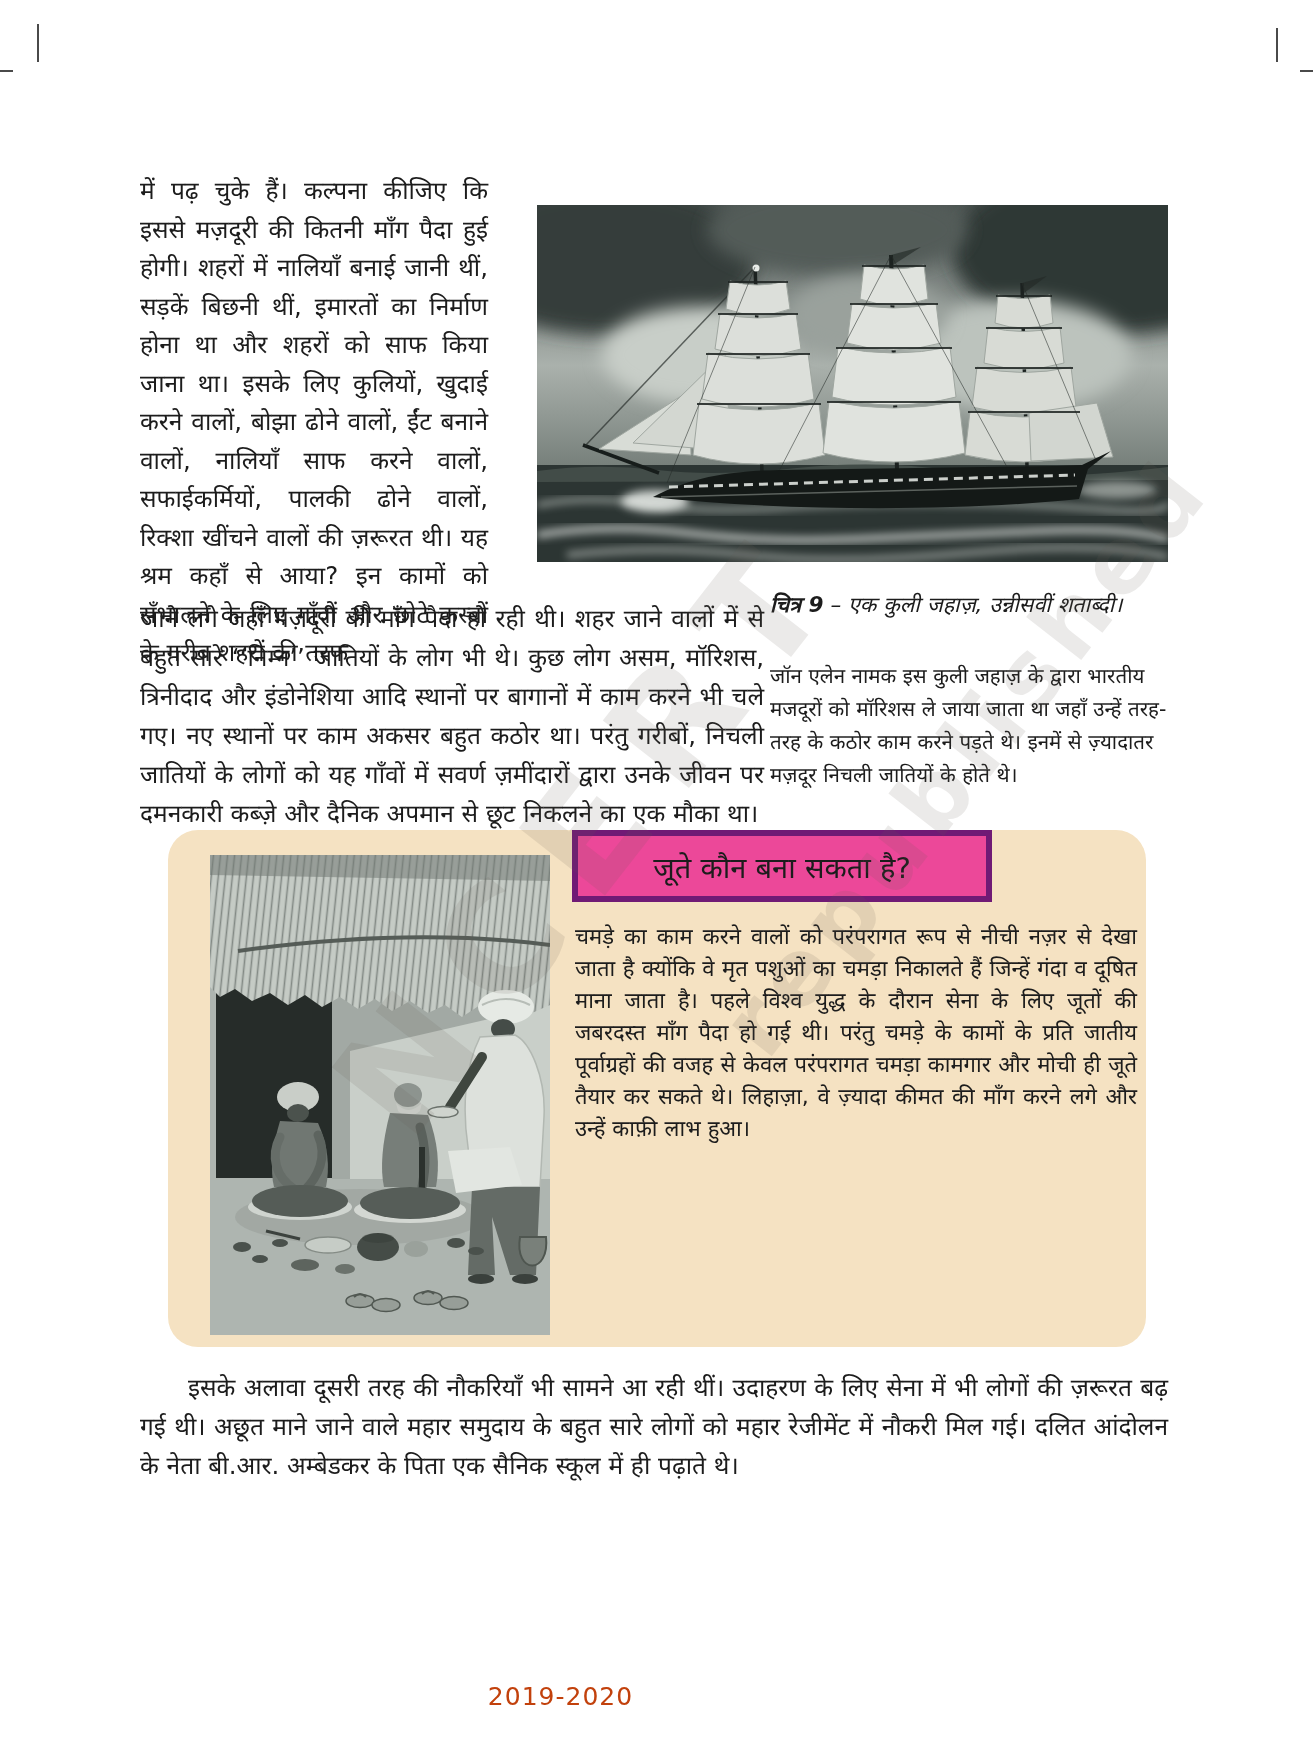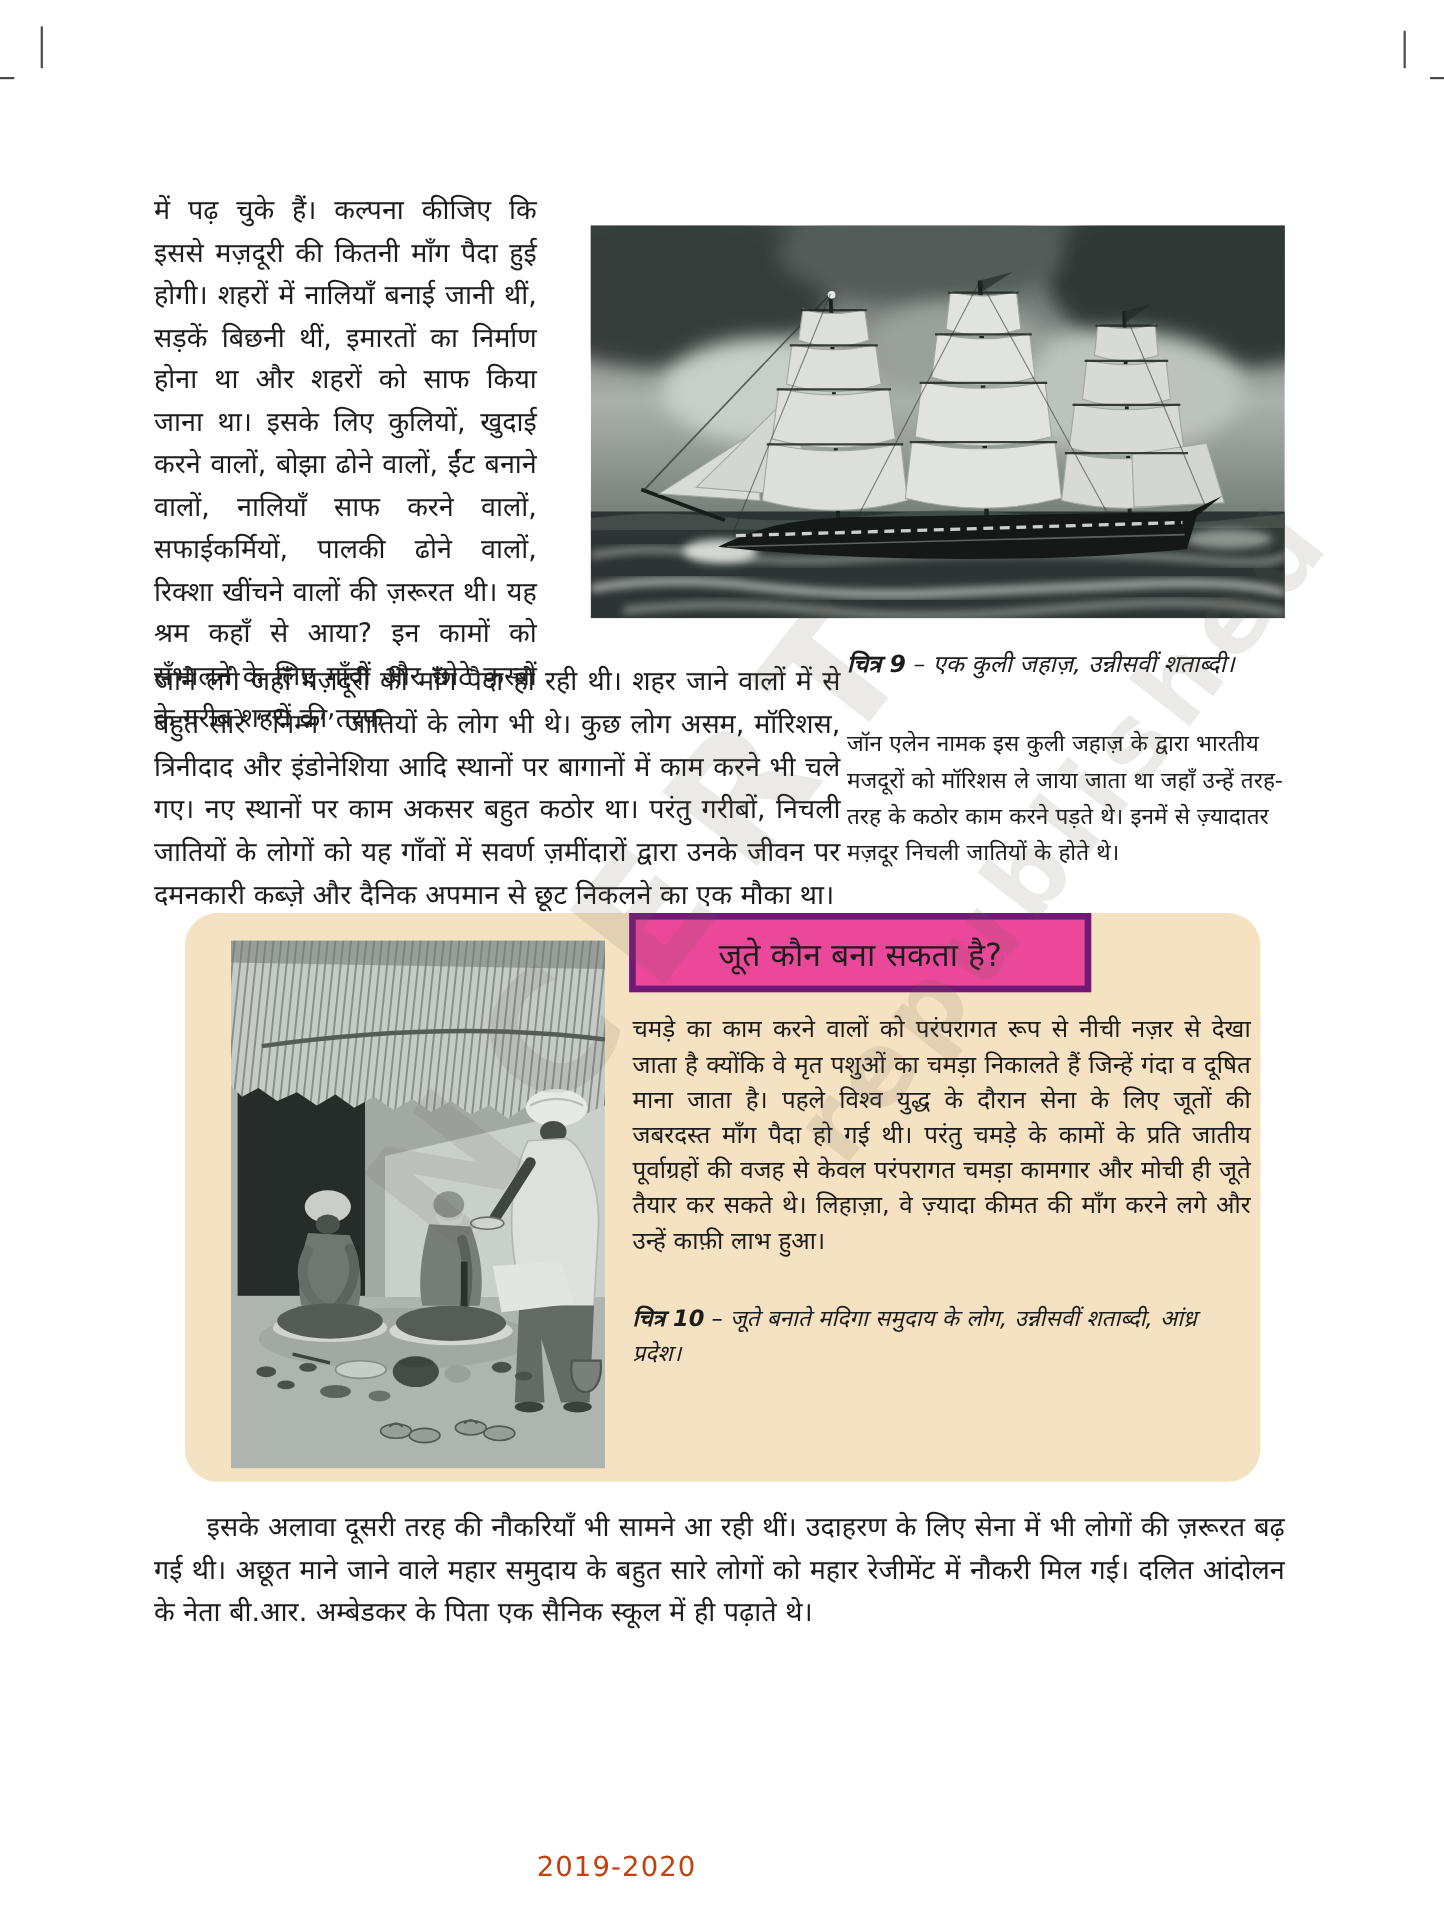--- a/index.html
+++ b/index.html
@@ -270,22 +270,19 @@
         </g>
         <path d="M144,442 Q150,436 156,442 M212,439 Q218,433 224,439" stroke="#515852" stroke-width="2" fill="none"></path>
 
         <path d="M310,382 C304,420 340,420 336,382 Z" fill="#79807a" stroke="#4f5650" stroke-width="2"></path>
       </svg>
     </div>
     <div class="box-heading">
       <span>जूते कौन बना सकता है?</span>
     </div>
     <div class="box-body">चमड़े का काम करने वालों को परंपरागत रूप से नीची नज़र से देखा जाता है क्योंकि वे मृत पशुओं का चमड़ा निकालते हैं जिन्हें गंदा व दूषित माना जाता है। पहले विश्व युद्ध के दौरान सेना के लिए जूतों की जबरदस्त माँग पैदा हो गई थी। परंतु चमड़े के कामों के प्रति जातीय पूर्वाग्रहों की वजह से केवल परंपरागत चमड़ा कामगार और मोची ही जूते तैयार कर सकते थे। लिहाज़ा, वे ज़्यादा कीमत की माँग करने लगे और उन्हें काफ़ी लाभ हुआ।</div>
-    <div class="fig10-caption">
-      <span class="cap-label">चित्र 10</span><span> – जूते बनाते मदिगा समुदाय के लोग, उन्नीसवीं शताब्दी, आंध्र प्रदेश।</span>
-    </div>
   </div>
 
   <div class="closing">इसके अलावा दूसरी तरह की नौकरियाँ भी सामने आ रही थीं। उदाहरण के लिए सेना में भी लोगों की ज़रूरत बढ़ गई थी। अछूत माने जाने वाले महार समुदाय के बहुत सारे लोगों को महार रेजीमेंट में नौकरी मिल गई। दलित आंदोलन के नेता बी.आर. अम्बेडकर के पिता एक सैनिक स्कूल में ही पढ़ाते थे।</div>
 
   <div class="year">2019-2020</div>
 
 </div>
 
 </body></html>

